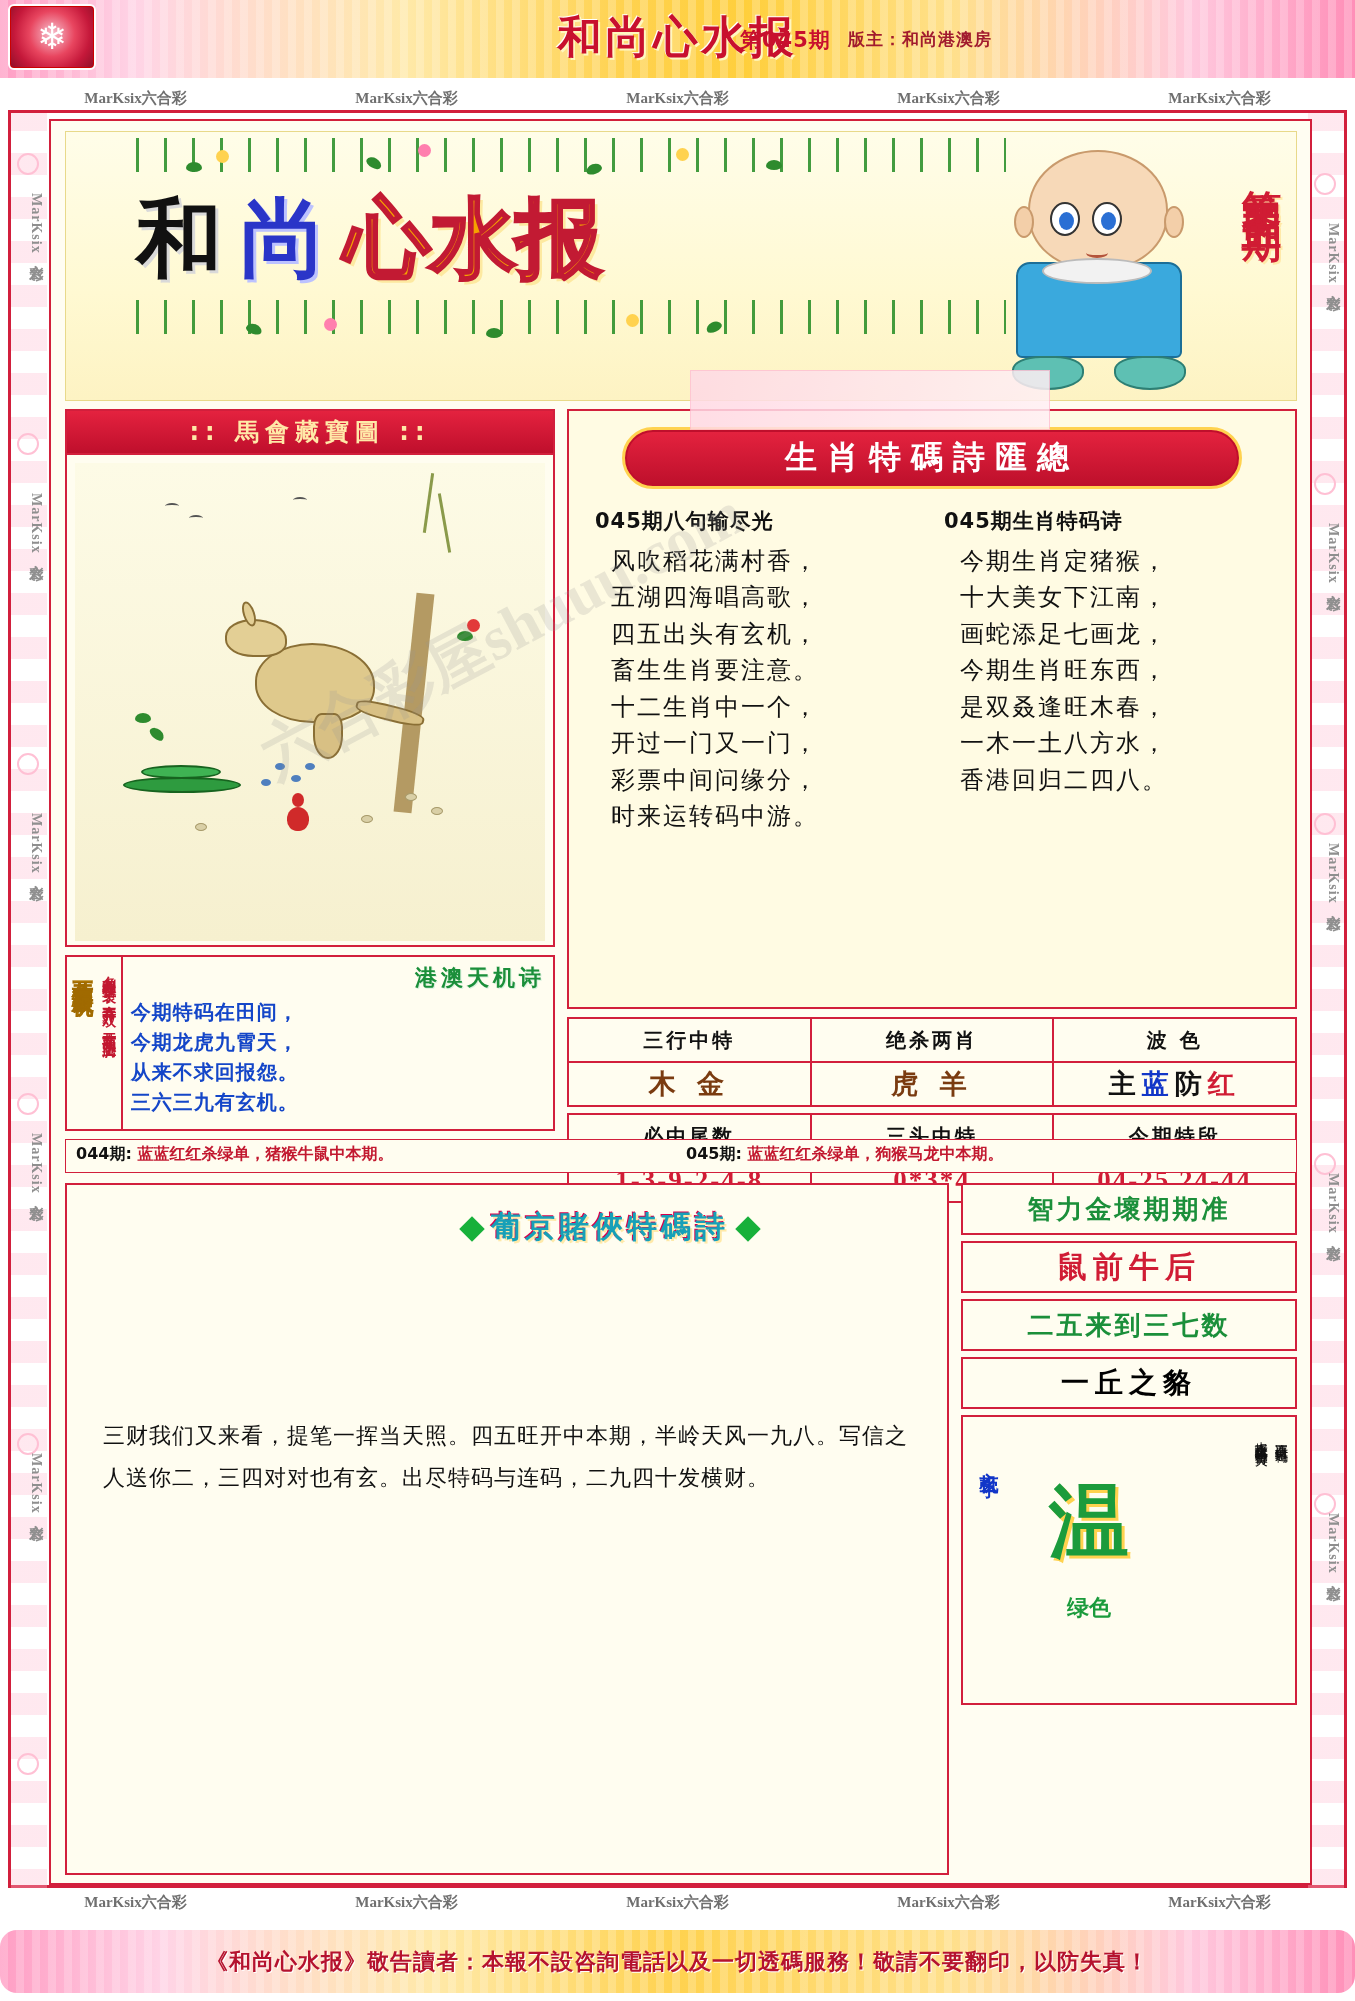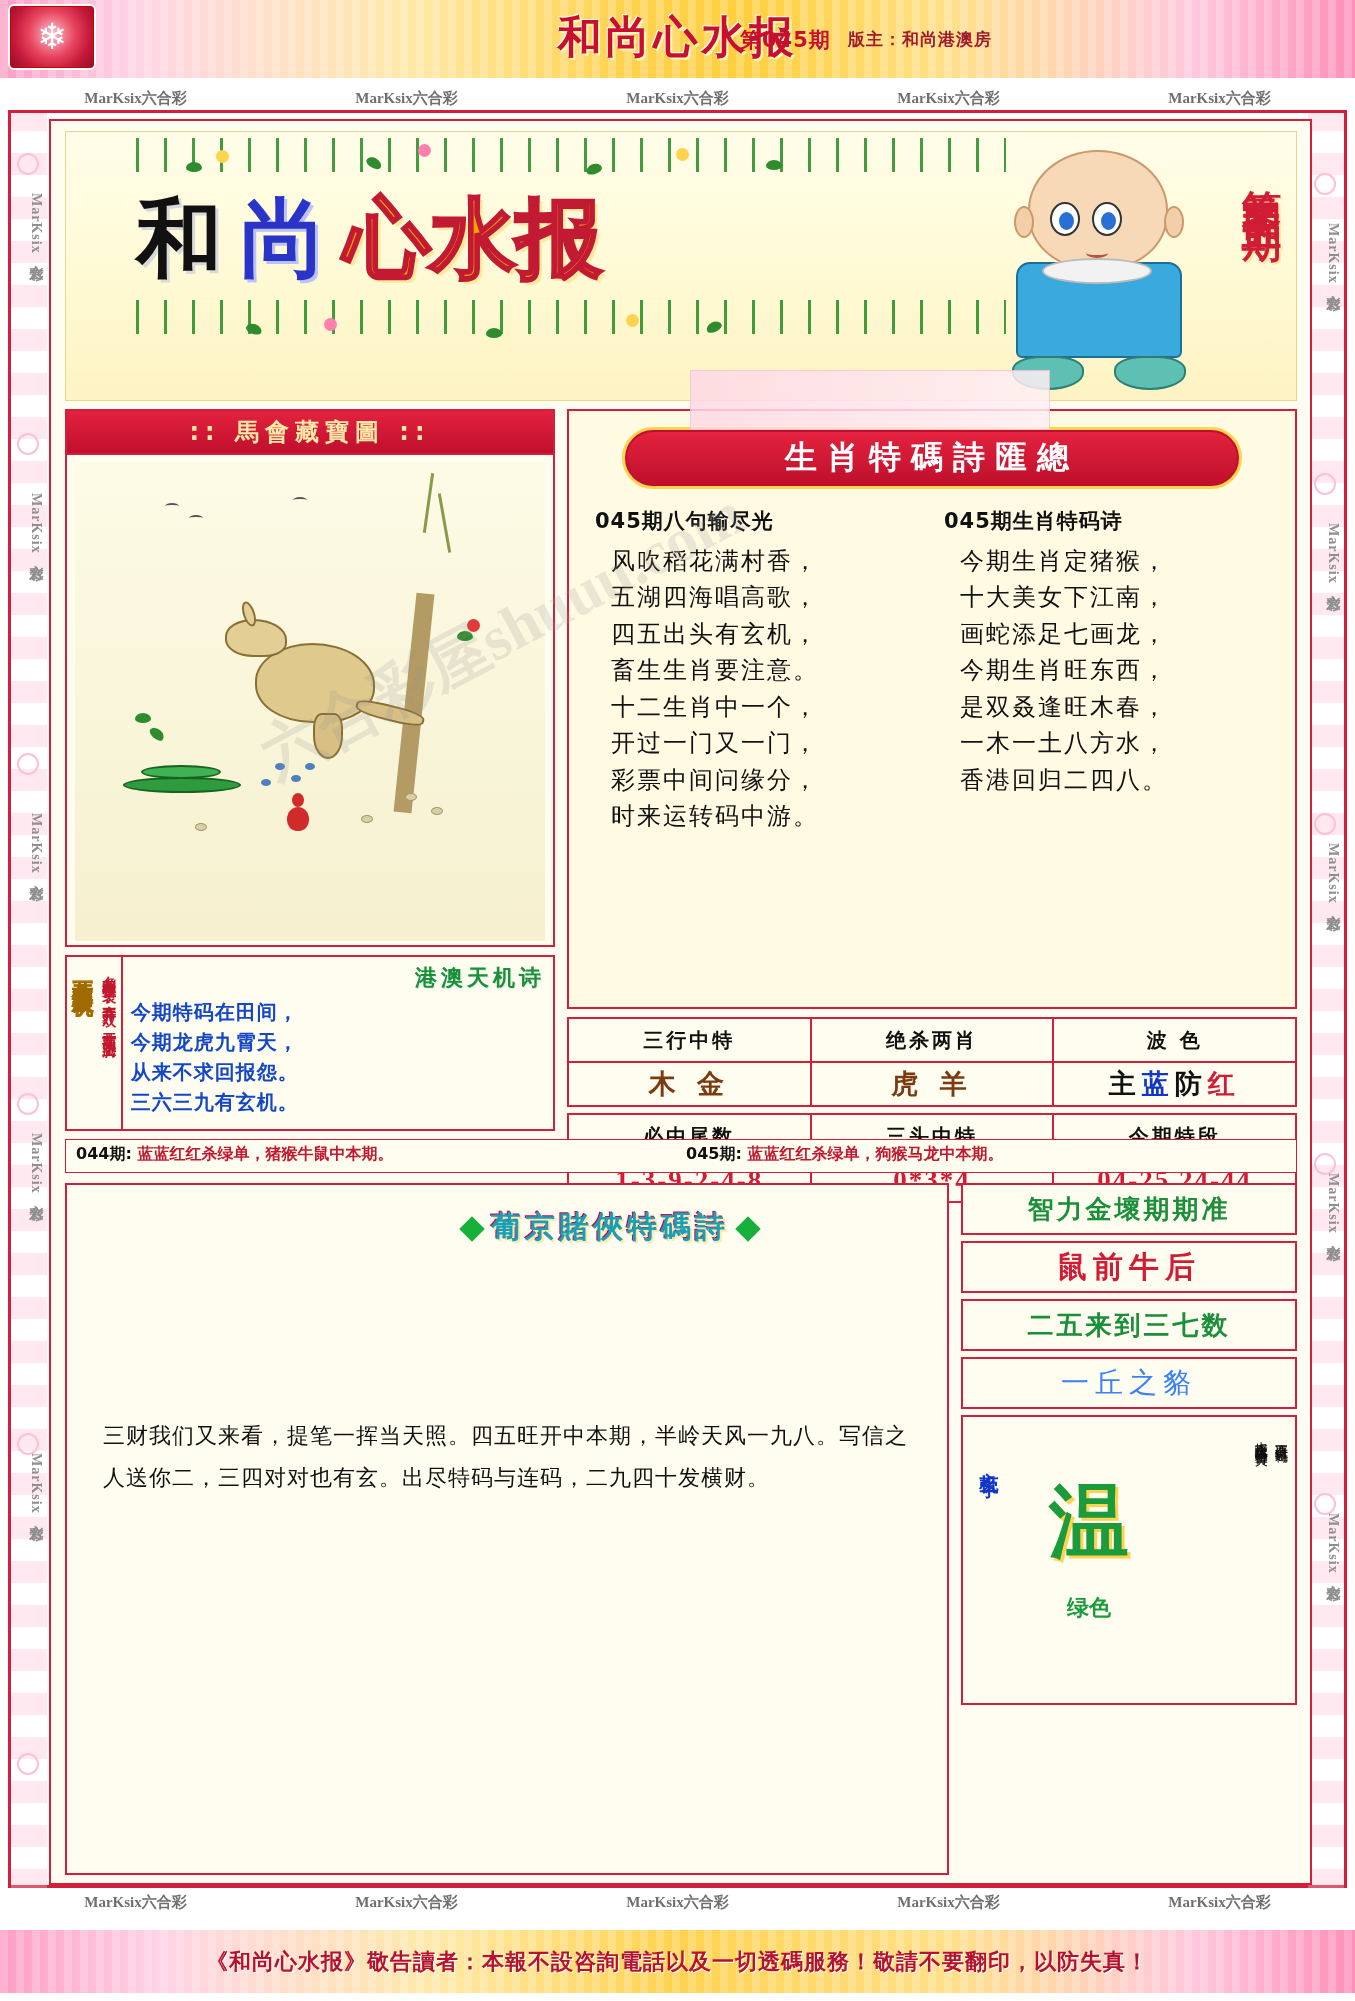--- a/index.html
+++ b/index.html
@@ -243,34 +243,34 @@
   .bl-head{ margin:22px auto 0; width:520px; text-align:right; font-size:30px; font-weight:bold; color:#17a0b8; letter-spacing:4px;
             text-shadow:2px 2px 0 #ffe9a8, -1px -1px 0 #d9004a;}
   .diam{ display:inline-block; width:18px; height:18px; background:#17b03a; transform:rotate(45deg); margin:0 10px; vertical-align:middle;}
   .bl-text{ position:absolute; left:36px; top:230px; width:812px; font-size:22px; color:#111; line-height:1.9; letter-spacing:1px;}
 
   .br-col{ position:absolute; left:896px; top:0; width:336px; height:692px;}
   .brcell{ border:2px solid #d21f3c; background:#fffdf0; text-align:center; }
   .br1{ height:52px; line-height:48px; font-size:26px; font-weight:bold; color:#1b8f3a; letter-spacing:3px;}
   .br2{ height:52px; line-height:48px; font-size:30px; font-weight:bold; color:#d01c34; letter-spacing:6px; margin-top:6px;}
   .br3{ height:52px; line-height:48px; font-size:26px; font-weight:bold; color:#1b8f3a; letter-spacing:3px; margin-top:6px;}
-  .br4{ height:52px; line-height:48px; font-size:28px; font-weight:normal; color:#3b82f6; letter-spacing:6px; margin-top:6px;}
+  .br4{ height:52px; line-height:48px; font-size:28px; font-weight:bold; color:#000000; letter-spacing:6px; margin-top:6px;}
   .br5{ margin-top:6px; height:290px; position:relative;}
   .br5 .vl{ position:absolute; left:6px; top:40px; width:34px; writing-mode:vertical-rl; text-orientation:upright;
             font-size:19px; font-weight:bold; color:#1236c8; letter-spacing:3px;}
   .br5 .big{ position:absolute; left:86px; top:52px; font-size:80px; font-weight:bold; color:#1b9b3c; text-shadow:3px 3px 0 #ffd24f;}
   .br5 .sub{ position:absolute; left:104px; top:176px; font-size:22px; font-weight:bold; color:#1b9b3c;}
   .br5 .note{ position:absolute; right:6px; top:14px; width:120px; display:flex; gap:4px; justify-content:flex-end;}
   .br5 .note .nv{ writing-mode:vertical-rl; text-orientation:upright; font-size:13px; color:#111; letter-spacing:1px; line-height:1.25;}
 
   
   .footer{
     position:absolute; left:0; top:1930px; width:1355px; height:63px;
     background:linear-gradient(90deg,#ff9ec4 0%,#ffd4e6 12%,#ffe9a8 32%,#ffd24f 50%,#ffe08a 70%,#ffc8dd 88%,#ff8fb8 100%);
-    display:flex; align-items:center; justify-content:center;
+    display:flex; align-items:center; justify-content:center;border-radius:17px;
   }
   .footer:after{
     content:""; position:absolute; left:0; top:0; right:0; bottom:0;
     background:repeating-linear-gradient(90deg, rgba(255,255,255,.2) 0 8px, rgba(255,255,255,0) 8px 16px);
   }
   .footer-txt{
     position:relative; z-index:2; font-size:22px; font-weight:bold; color:#b5122e; letter-spacing:1px;
     text-shadow:1px 1px 0 #fff;
   }
 

